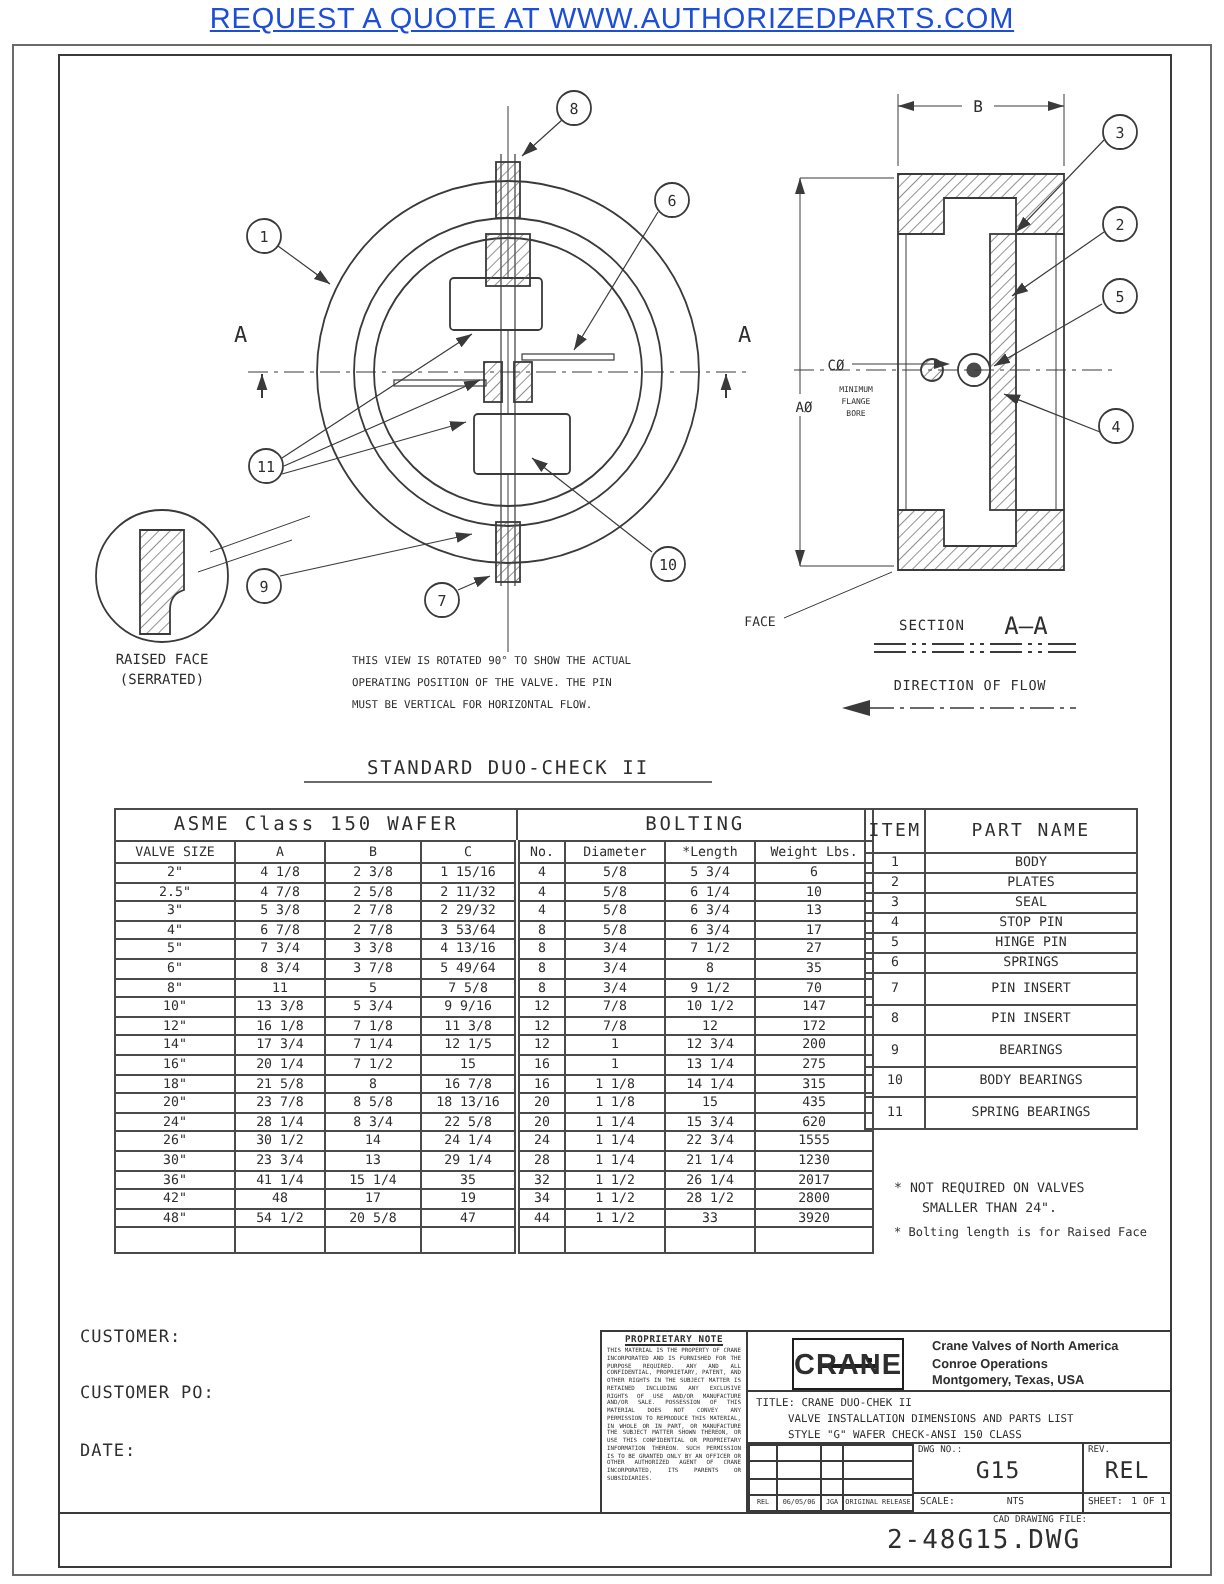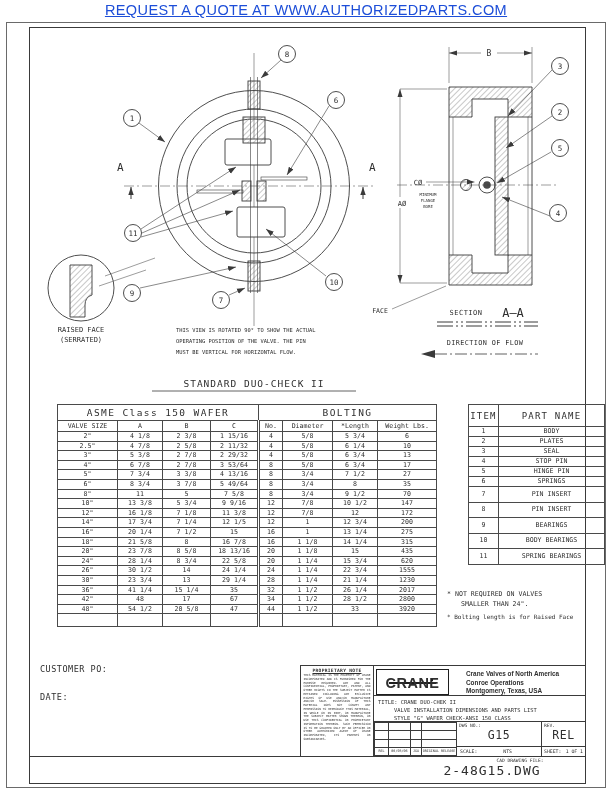--- a/index.html
+++ b/index.html
@@ -19,39 +19,39 @@
   table{border-collapse:collapse}
   .dims-table{position:absolute;left:57px;top:404px;width:379px;table-layout:fixed}
   .dims-table th,.dims-table td{border:1px solid #4a4a4a;text-align:center;vertical-align:middle;
       font-weight:normal;overflow:hidden;white-space:nowrap}
   .dims-table .group-row th{font-size:9.5px;height:16px;letter-spacing:1.4px}
   .dims-table .col-row th{font-size:6.6px;height:11px}
   .dims-table td{font-size:6.6px;height:9.6px;line-height:1}
   .dims-table td:nth-child(5),.dims-table .col-row th:nth-child(5),.group-sep{border-left:3px double #4a4a4a}
   .dims-table tbody tr:last-child td{height:13px}
 
-  .parts-table{position:absolute;left:468px;top:404px;width:136px;table-layout:fixed}
+  .parts-table{position:absolute;left:432px;top:404px;width:136px;table-layout:fixed}
   .parts-table th,.parts-table td{border:1px solid #4a4a4a;text-align:center;font-weight:normal;white-space:nowrap}
   .parts-table th{font-size:9px;height:22px;letter-spacing:1.2px}
   .parts-table td{font-size:6.6px;height:10px;line-height:1}
   .parts-table tbody tr:nth-child(n+7) td{height:15.5px}
 
   .notes{position:absolute;left:447px;top:590px;font-size:6.6px;line-height:1.45}
   .notes .n1b{padding-left:14px}
   .notes .note2{font-size:6px;margin-top:4px}
 
   .customer{position:absolute;left:40px;top:664px;font-size:8.5px;letter-spacing:.5px}
   .customer div{height:28.3px}
 
   .tblock{position:absolute;left:300px;top:665px;width:286px;height:92px;border:1px solid #3a3a3a}
   .tb-prop{position:absolute;left:0;top:0;width:73px;height:90px;border-right:1px solid #3a3a3a;padding:1.5px 2.5px}
   .tb-prop h4{font-size:4.6px;text-align:center;text-decoration:underline;font-weight:bold;margin-bottom:1.5px;letter-spacing:.3px}
   .tb-prop p{font-size:2.9px;line-height:1.3;text-align:justify}
   .tb-logo-row{position:absolute;left:73px;top:0;width:211px;height:30px;border-bottom:1px solid #3a3a3a}
-  .logo-box{position:absolute;left:2px;top:3px;width:73px;height:24px;border:1px solid #1e1e1e;padding:12px}
+  .logo-box{position:absolute;left:22px;top:3px;width:56px;height:24px;border:1px solid #1e1e1e;padding:12px}
   .logo-inner{width:100%;height:100%;border:1px solid #1e1e1e;display:flex;align-items:center;justify-content:center;
       font-family:"Liberation Sans",sans-serif;font-weight:bold;font-size:14.5px;letter-spacing:.5px;position:relative}
   .logo-mark{position:absolute;right:2px;bottom:2px;width:2px;height:2px;background:#1e1e1e}
   .company{position:absolute;left:92px;top:4px;font-family:"Liberation Sans",sans-serif;font-weight:bold;font-size:6.4px;line-height:1.35}
   .tb-title{position:absolute;left:73px;top:30px;width:211px;height:26px;border-bottom:1px solid #3a3a3a;
       font-size:5.4px;line-height:1.5;padding:2px 0 0 4px;white-space:nowrap}
   .tb-title .ind{padding-left:16px}
   .rev-grid{position:absolute;left:73px;top:56px;width:82px;height:34px;table-layout:fixed}
   .rev-grid td{border:1px solid #3a3a3a;height:7.4px;font-size:3.4px;text-align:center;overflow:hidden;white-space:nowrap}
   .tb-dwg{position:absolute;left:155px;top:56px;width:85px;height:25px;border-left:1px solid #3a3a3a;border-bottom:1px solid #3a3a3a;padding:1px 2px}
@@ -459,21 +459,21 @@
         <td>35</td>
         <td>32</td>
         <td>1 1/2</td>
         <td>26 1/4</td>
         <td>2017</td>
       </tr>
       <tr>
         <td>42"</td>
         <td>48</td>
         <td>17</td>
-        <td>67</td>
+        <td>19</td>
         <td>34</td>
         <td>1 1/2</td>
         <td>28 1/2</td>
         <td>2800</td>
       </tr>
       <tr>
         <td>48"</td>
         <td>54 1/2</td>
         <td>20 5/8</td>
         <td>47</td>
@@ -554,20 +554,21 @@
     </tbody>
 </table>
 
 <div class="notes">
   <div>* NOT REQUIRED  ON VALVES</div>
   <div class="n1b">SMALLER THAN 24".</div>
   <div class="note2">* Bolting length is for Raised Face</div>
 </div>
 
 <div class="customer">
+  <div>CUSTOMER:</div>
   <div>CUSTOMER PO:</div>
   <div>DATE:</div>
 </div>
 
 <div class="tblock">
   <div class="tb-prop">
     <h4>PROPRIETARY NOTE</h4>
     <p>THIS MATERIAL IS THE PROPERTY OF CRANE INCORPORATED AND IS FURNISHED FOR THE PURPOSE REQUIRED. ANY AND ALL CONFIDENTIAL, PROPRIETARY, PATENT, AND OTHER RIGHTS IN THE SUBJECT MATTER IS RETAINED INCLUDING ANY EXCLUSIVE RIGHTS OF USE AND/OR MANUFACTURE AND/OR SALE. POSSESSION OF THIS MATERIAL DOES NOT CONVEY ANY PERMISSION TO REPRODUCE THIS MATERIAL, IN WHOLE OR IN PART, OR MANUFACTURE THE SUBJECT MATTER SHOWN THEREON, OR USE THIS CONFIDENTIAL OR PROPRIETARY INFORMATION THEREON. SUCH PERMISSION IS TO BE GRANTED ONLY BY AN OFFICER OR OTHER AUTHORIZED AGENT OF CRANE INCORPORATED, ITS PARENTS OR SUBSIDIARIES.</p>
   </div>
 

